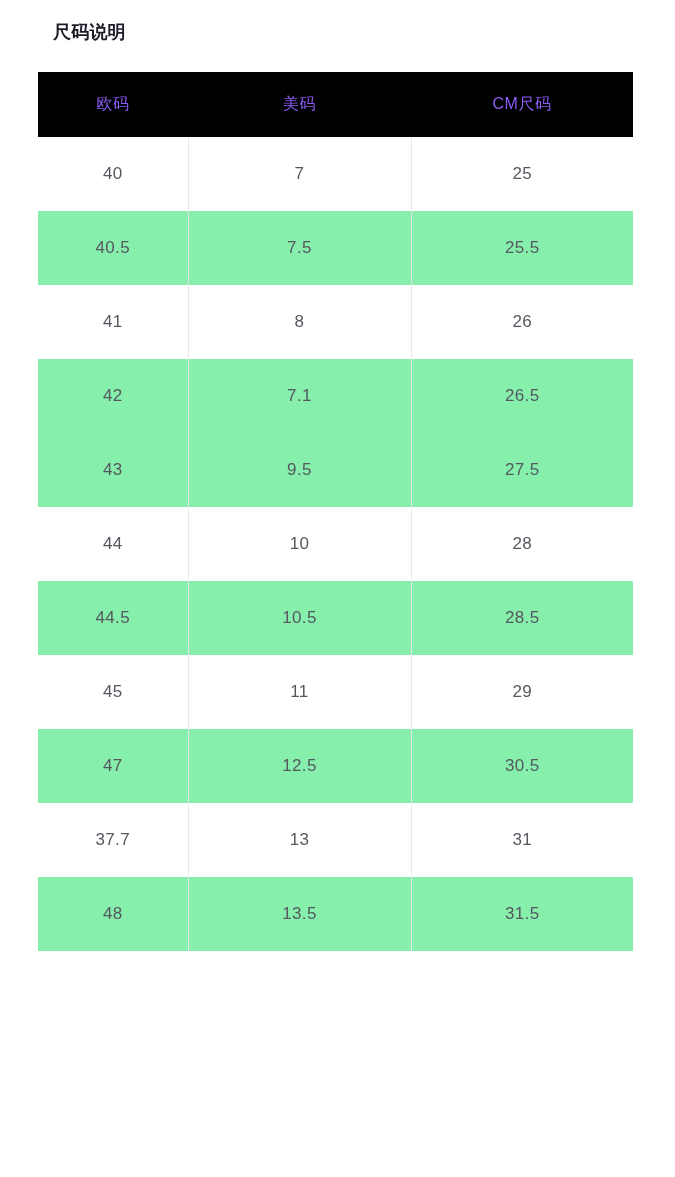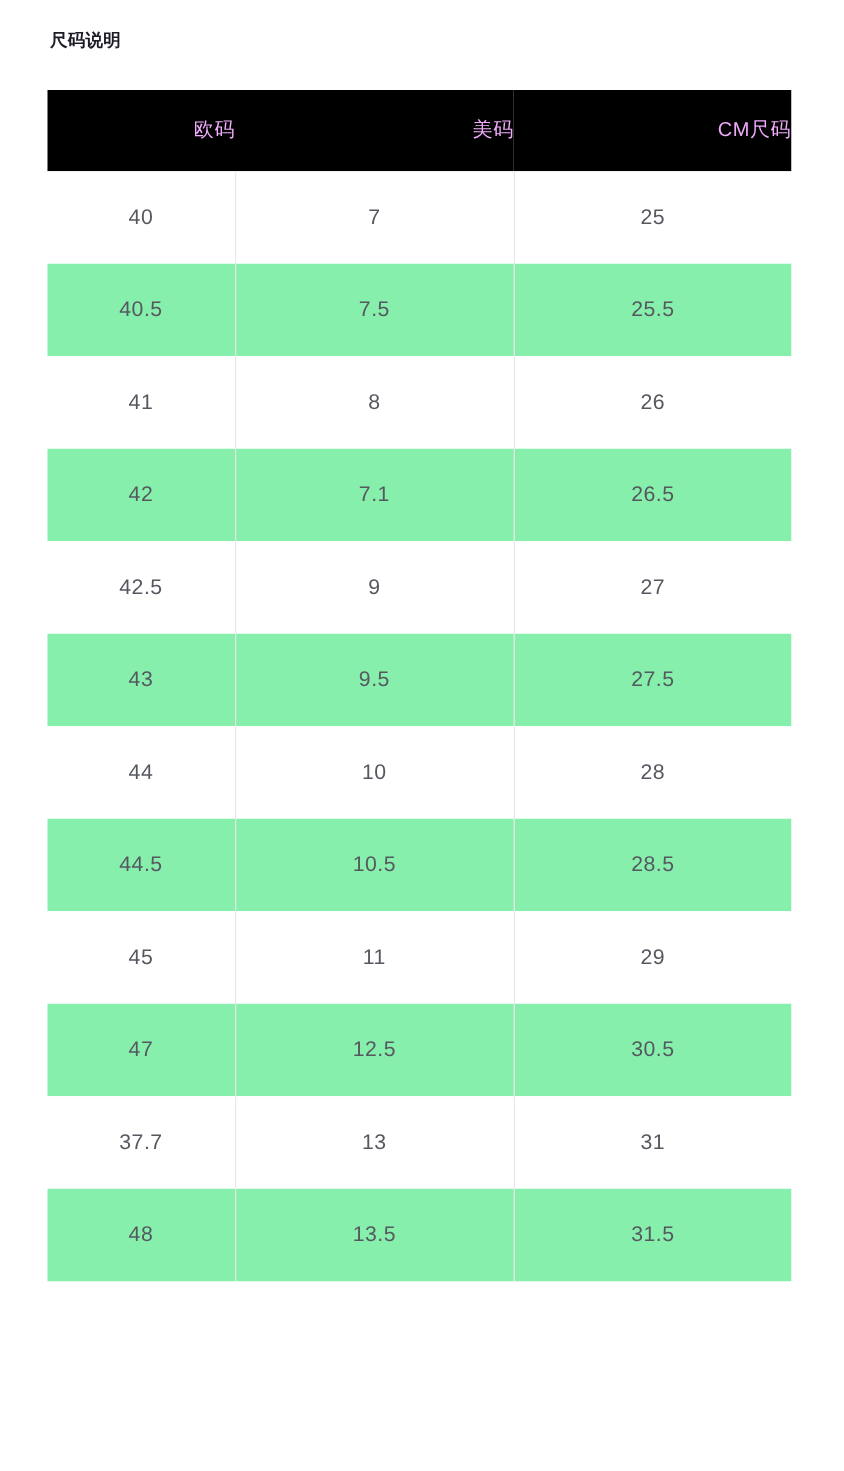--- a/index.html
+++ b/index.html
@@ -18,23 +18,23 @@
   .page {
     position: relative;
     width: 675px;
     height: 1177px;
     background: #ffffff;
     box-sizing: border-box;
   }
 
   .page-title {
     position: absolute;
-    left: 40px;
+    left: 53px;
     top: 19px;
-    font-size: 14px;
+    font-size: 18px;
     line-height: 26px;
     font-weight: 700;
     color: #1c1c28;
     letter-spacing: 0.2px;
     white-space: nowrap;
   }
 
   .size-table {
     position: absolute;
     left: 38px;
@@ -43,26 +43,26 @@
     border-collapse: collapse;
     table-layout: fixed;
   }
 
   .size-table col.c-eu   { width: 150px; }
   .size-table col.c-us   { width: 223px; }
   .size-table col.c-cm   { width: 222px; }
 
   .size-table thead th {
     background: #000000;
-    color: #f0abfc;
+    color: #8b5cf6;
     font-size: 16px;
     font-weight: 400;
     height: 65px;
     padding: 0;
-    text-align: right;
+    text-align: center;
     vertical-align: middle;
     letter-spacing: 0.5px;
     border: none;
   }
 
   .size-table tbody td {
     height: 74px;
     padding: 0;
     text-align: center;
     vertical-align: middle;
@@ -123,25 +123,20 @@
         <tr class="even">
           <td class="col-eu">41</td>
           <td class="col-us">8</td>
           <td class="col-cm">26</td>
         </tr>
         <tr class="odd">
           <td class="col-eu">42</td>
           <td class="col-us">7.1</td>
           <td class="col-cm">26.5</td>
         </tr>
-        <tr class="even">
-          <td class="col-eu">42.5</td>
-          <td class="col-us">9</td>
-          <td class="col-cm">27</td>
-        </tr>
         <tr class="odd">
           <td class="col-eu">43</td>
           <td class="col-us">9.5</td>
           <td class="col-cm">27.5</td>
         </tr>
         <tr class="even">
           <td class="col-eu">44</td>
           <td class="col-us">10</td>
           <td class="col-cm">28</td>
         </tr>

